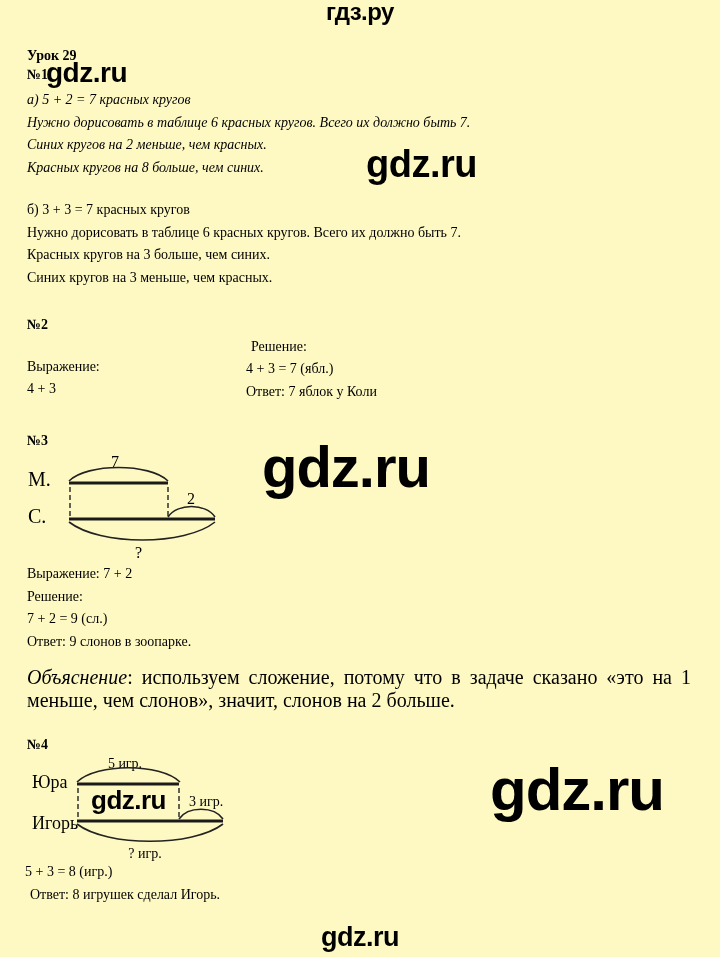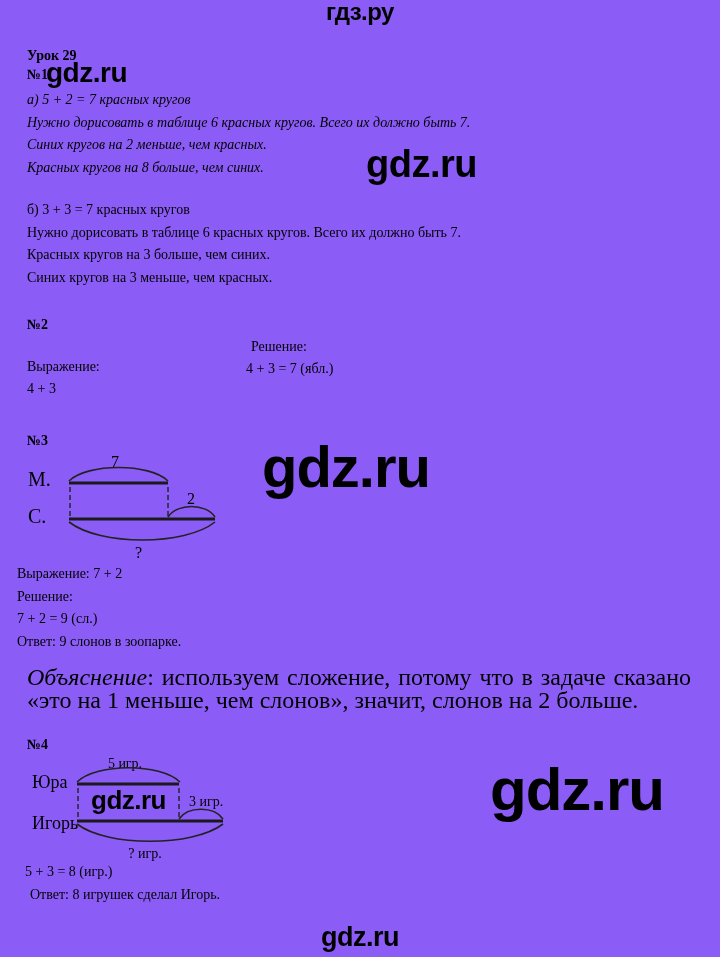--- a/index.html
+++ b/index.html
@@ -1,22 +1,22 @@
 <!DOCTYPE html>
 <html><head>
 <meta charset="utf-8">
 <style>
   html,body{margin:0;padding:0;background:#fff;}
   #page{
-    position:relative;width:720px;height:957px;background:#8b5cf6;
+    position:relative;width:720px;height:957px;background:#fef9c3;
     font-family:"Liberation Serif", serif;color:#000;overflow:hidden;
   }
   .abs{position:absolute;}
   .body-text{font-size:14px;line-height:22.5px;white-space:nowrap;}
-  .para{font-size:24px;line-height:22.5px;}
+  .para{font-size:20px;line-height:22.5px;}
   .bold{font-weight:bold;}
   .wm{
     font-family:"Liberation Sans", sans-serif;font-weight:700;color:#000;
     line-height:1;letter-spacing:-0.5px;white-space:nowrap;
   }
   .wm-center{left:50%;transform:translateX(-50%);}
   .justify{text-align:justify;white-space:normal;}
   .ital{font-style:italic;}
   svg text{font-family:"Liberation Serif", serif;fill:#000;}
   .seg{stroke:#1a1a1a;stroke-width:3;fill:none;}
@@ -48,41 +48,42 @@
     <div class="body-text">Нужно дорисовать в таблице 6 красных кругов. Всего их должно быть 7.</div>
     <div class="body-text">Красных кругов на 3 больше, чем синих.</div>
     <div class="body-text">Синих кругов на 3 меньше, чем красных.</div>
   </div>
 
   <div class="abs body-text bold" style="left:27px;top:314px;">№2</div>
   <div class="abs body-text" style="left:27px;top:356px;">Выражение:</div>
   <div class="abs body-text" style="left:251px;top:336px;">Решение:</div>
   <div class="abs body-text" style="left:27px;top:358px;margin-top:20px;">4 + 3</div>
   <div class="abs body-text" style="left:246px;top:358px;">4 + 3 = 7 (ябл.)</div>
+  <div class="abs body-text" style="left:246px;top:381px;">Ответ: 7 яблок у Коли</div>
 
   <div class="abs body-text bold" style="left:27px;top:430px;">№3</div>
 
   <svg class="abs" style="left:25px;top:450px;" width="220" height="115" viewBox="0 0 220 115">
     <text x="3" y="36" font-size="20">М.</text>
     <text x="3" y="73" font-size="20">С.</text>
     <path class="arc" d="M 44 31 C 62 13 125 13 143 31"></path>
     <text x="86" y="17" font-size="16">7</text>
     <line class="seg" x1="44" y1="33" x2="143" y2="33"></line>
     <line class="dash" x1="45" y1="37" x2="45" y2="67"></line>
     <line class="dash" x1="143" y1="37" x2="143" y2="67"></line>
     <path class="arc" d="M 143 67 C 152 53 181 53 190 67"></path>
     <text x="162" y="54" font-size="16">2</text>
     <line class="seg" x1="44" y1="69" x2="190" y2="69"></line>
     <path class="arc" d="M 44 72 C 75 96 160 96 190 72"></path>
     <text x="110" y="108" font-size="16">?</text>
   </svg>
 
   <div class="abs wm" style="left:262px;top:438px;font-size:58px;letter-spacing:-1px;">gdz.ru</div>
 
-  <div class="abs" style="left:17px;top:563px;">
+  <div class="abs" style="left:27px;top:563px;">
     <div class="body-text">Выражение: 7 + 2</div>
     <div class="body-text">Решение:</div>
     <div class="body-text">7 + 2 = 9 (сл.)</div>
     <div class="body-text">Ответ: 9 слонов в зоопарке.</div>
   </div>
 
   <div class="abs para justify" style="left:27px;top:666px;width:664px;line-height:23px;">
     <span class="ital">Объяснение</span><span>: используем сложение, потому что в задаче сказано «это на 1 меньше, чем слонов», значит, слонов на 2 больше.</span>
   </div>
 

